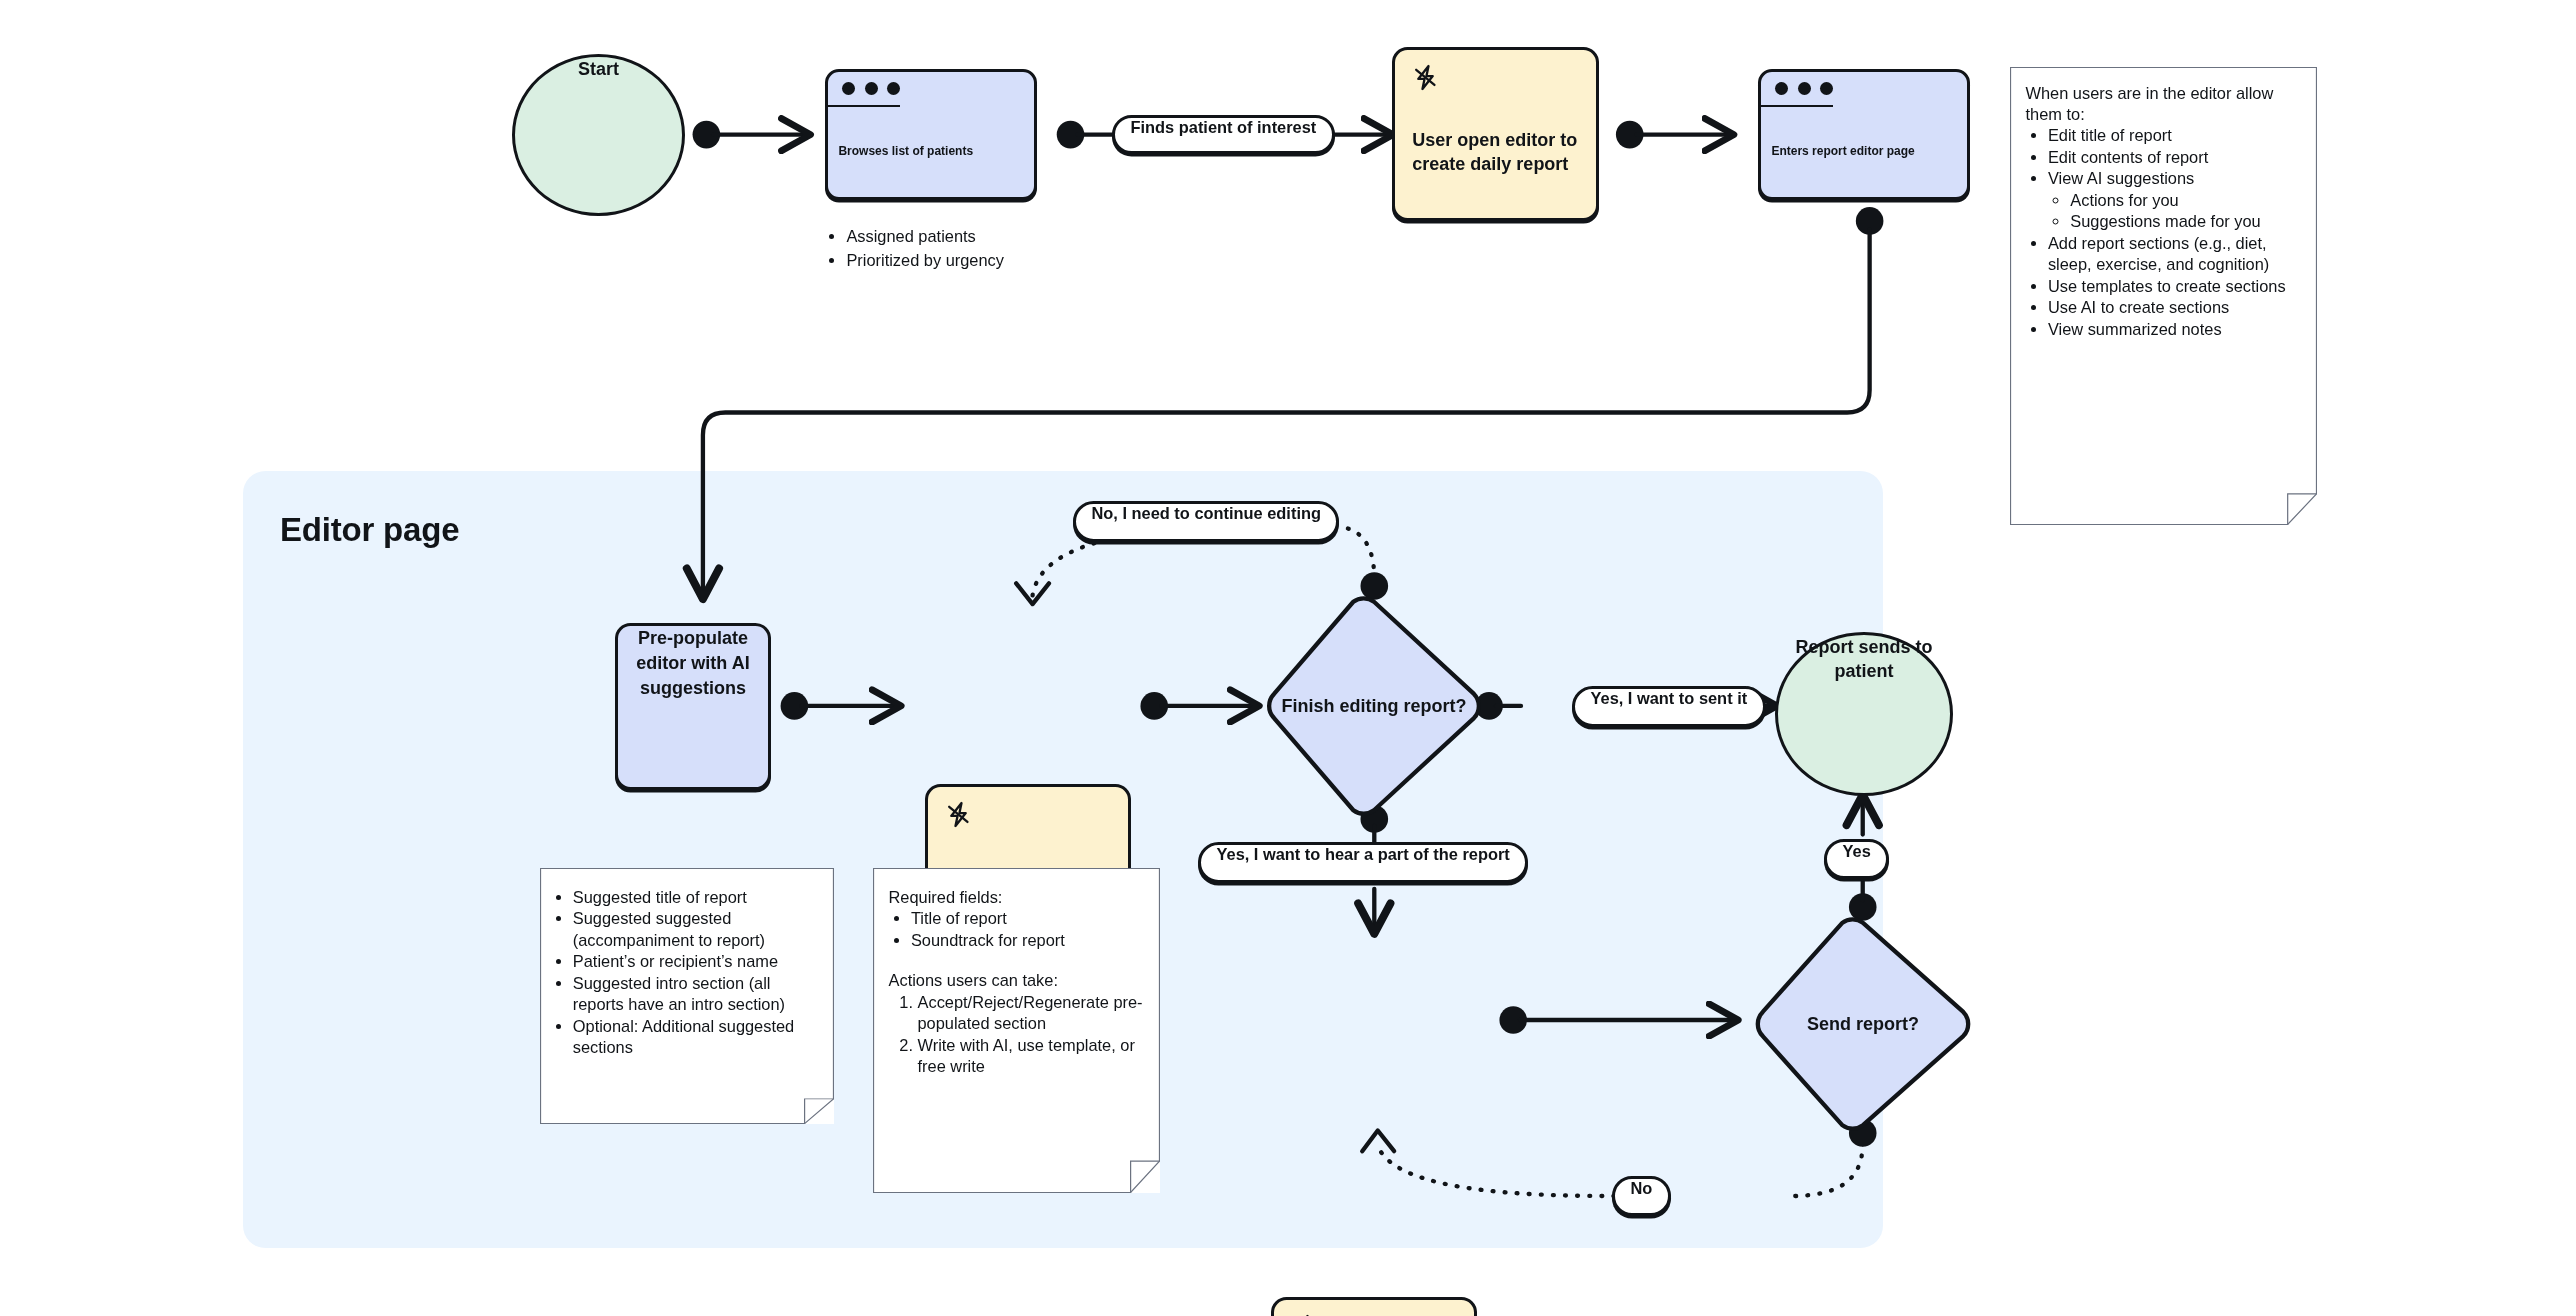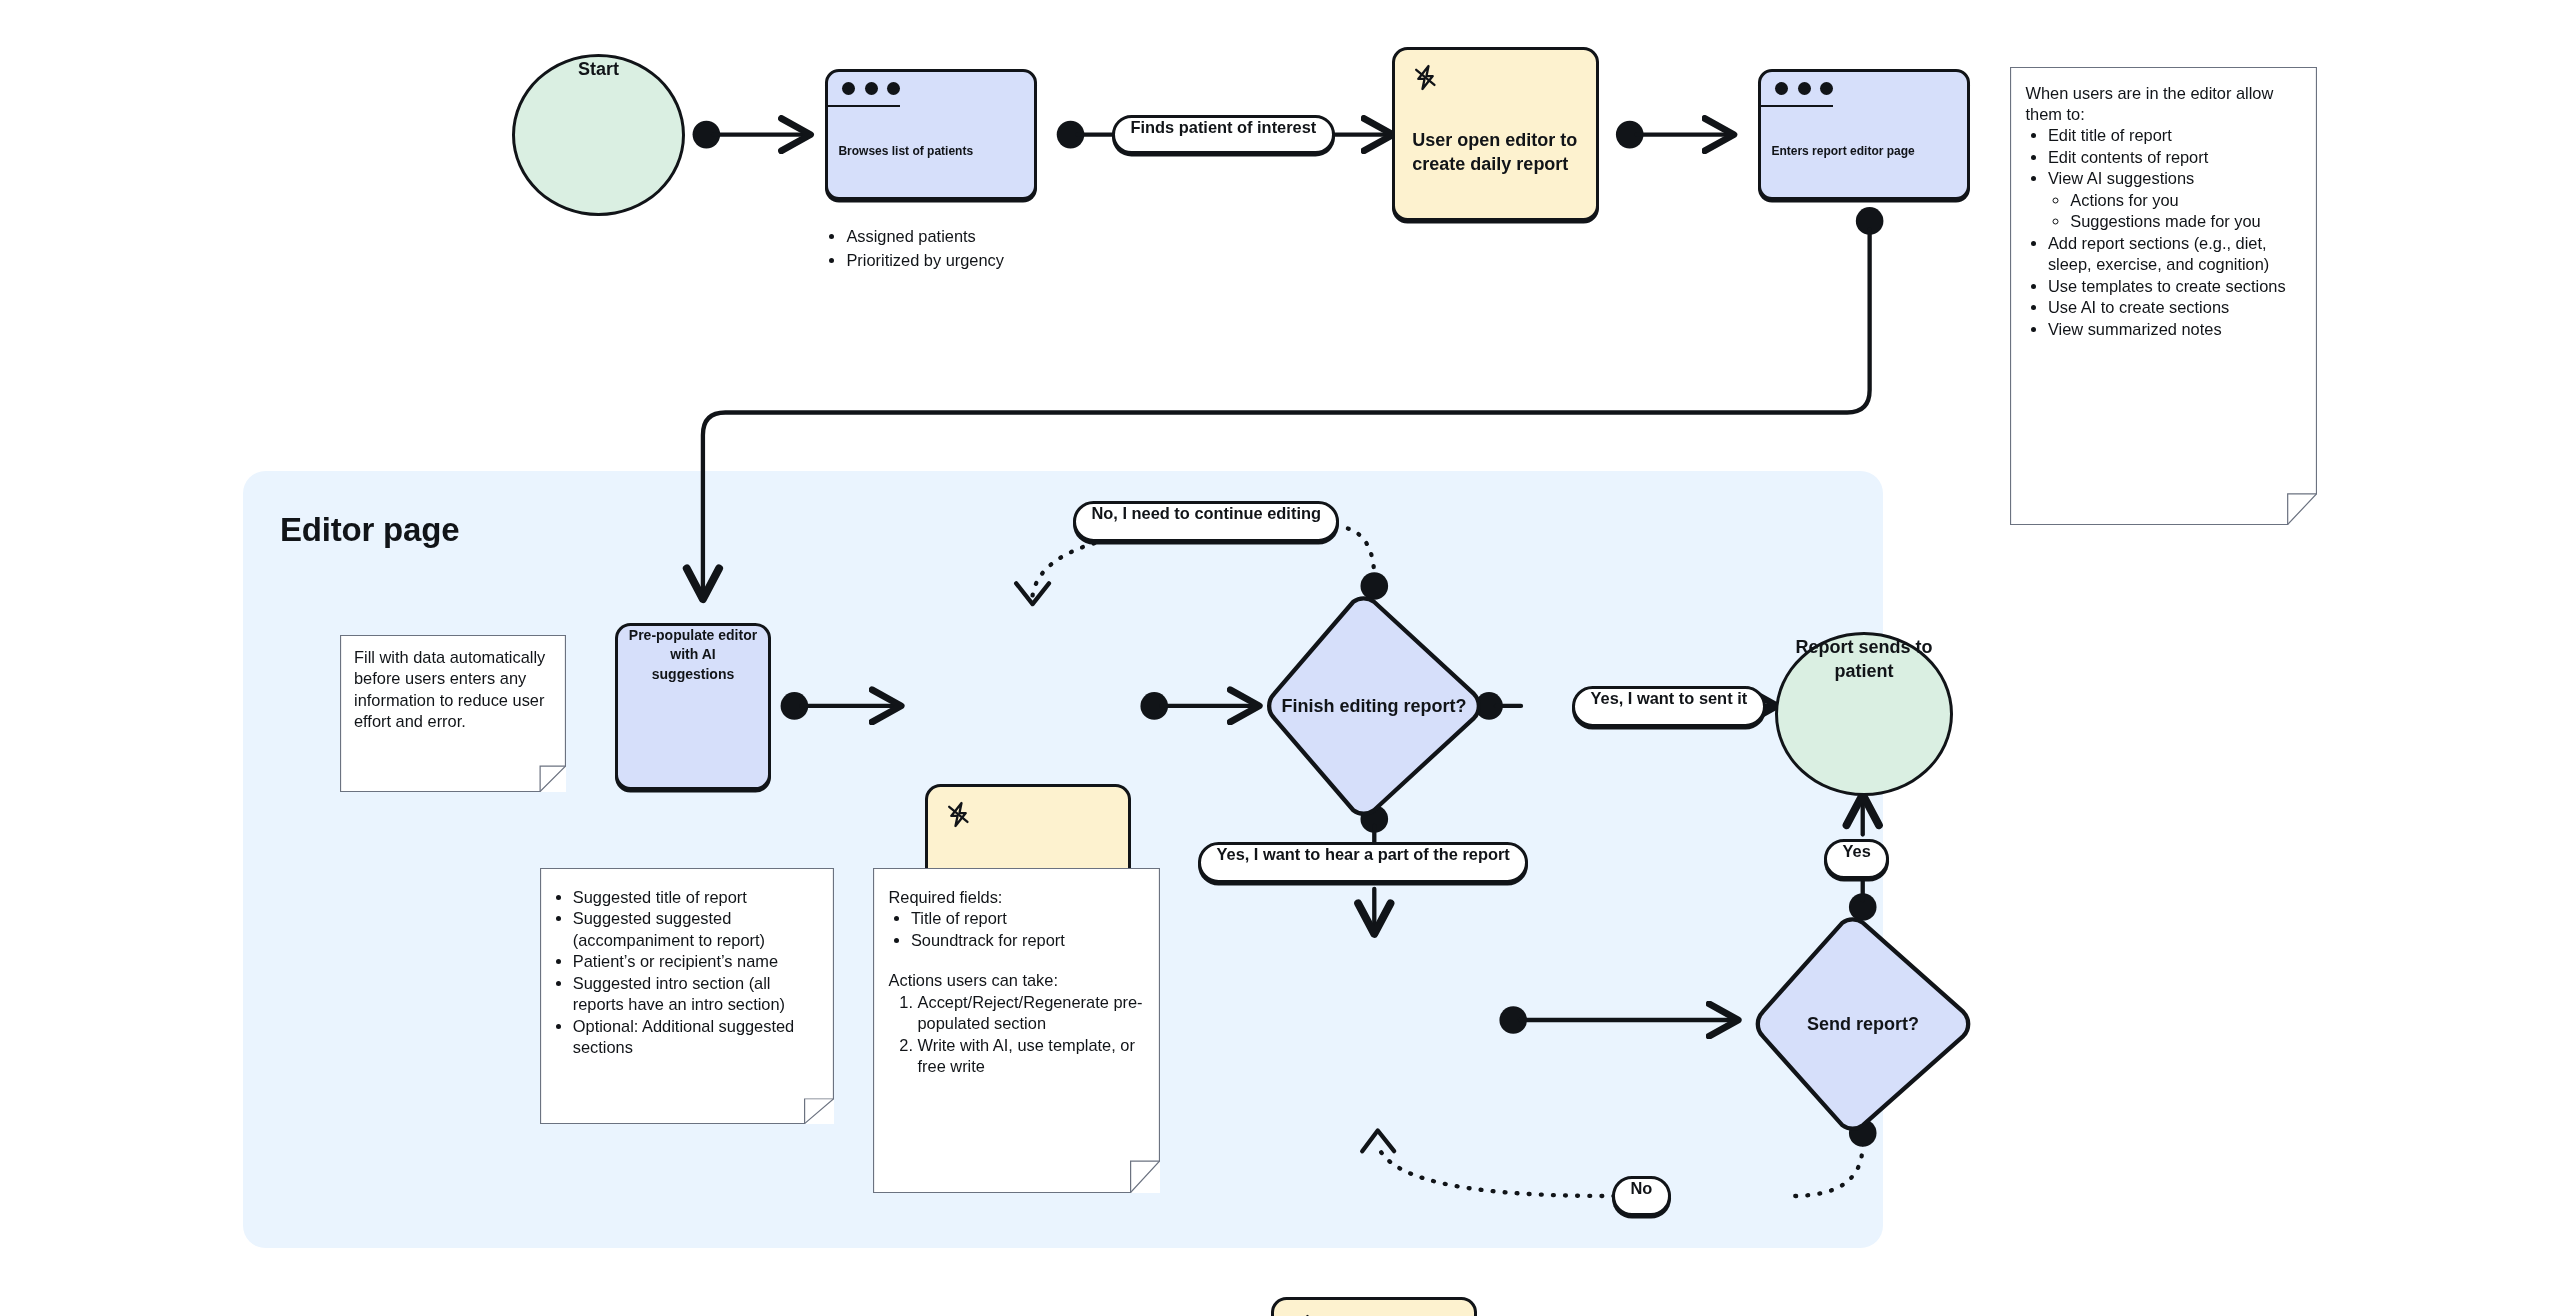--- a/index.html
+++ b/index.html
@@ -196,33 +196,24 @@
         <li>Use AI to create sections</li>
         <li>View summarized notes</li>
       </ul>
     </div>
   </div>
 
   <div class="node pill" style="left:1073px;top:501px;height:41px;">
     <span>No, I need to continue editing</span>
   </div>
 
-  <div class="note" style="left:340px;top:635px;width:226px;height:157px;">
-    <svg style="position:absolute;left:0;top:0;width:100%;height:100%;z-index:1;" viewBox="0 0 262 182" preserveAspectRatio="none">
-      <path d="M0.6,0.6 H261.4 V152 L232,181.4 H0.6 Z" fill="#ffffff" stroke="#6b7280" stroke-width="1.4"></path>
-      <path d="M232,181.4 V152 H261.4" fill="none" stroke="#6b7280" stroke-width="1.4"></path>
-    </svg>
-    <div class="nbody" style="padding:12px 19px 8.6px 14px;">
-      <p>Fill with data automatically before users enters any information to reduce user effort and error.</p>
-    </div>
-  </div>
 
   <div class="node" style="left:615px;top:623px;width:156px;height:167px;border:3.5px solid #111418;
               border-radius:15.5px;background:#d6dffa;box-shadow:0 2.6px 0 #111418;
-              font-weight:bold;font-size:14px;line-height:1.38;padding:0 10.4px;">
+              font-weight:bold;font-size:18px;line-height:1.38;padding:0 10.4px;">
     <span>Pre-populate editor with AI suggestions</span>
   </div>
 
   <div class="node card centertxt" style="left:925px;top:610px;width:206px;height:192px;">
     <svg class="zap" viewBox="0 0 24 24">
       <path d="M14.5 2.5 L6 13.2 h5.2 L9.5 21.5 L18 10.8 h-5.2 Z" fill="none" stroke="#111418" stroke-width="1.9" stroke-linejoin="round" stroke-linecap="round"></path>
       <line x1="4.3" y1="5.6" x2="19.4" y2="18.2" stroke="#111418" stroke-width="1.9" stroke-linecap="round"></line>
     </svg>
     <div class="ctext" style="margin-top:26px;">User edits report</div>
   </div>

